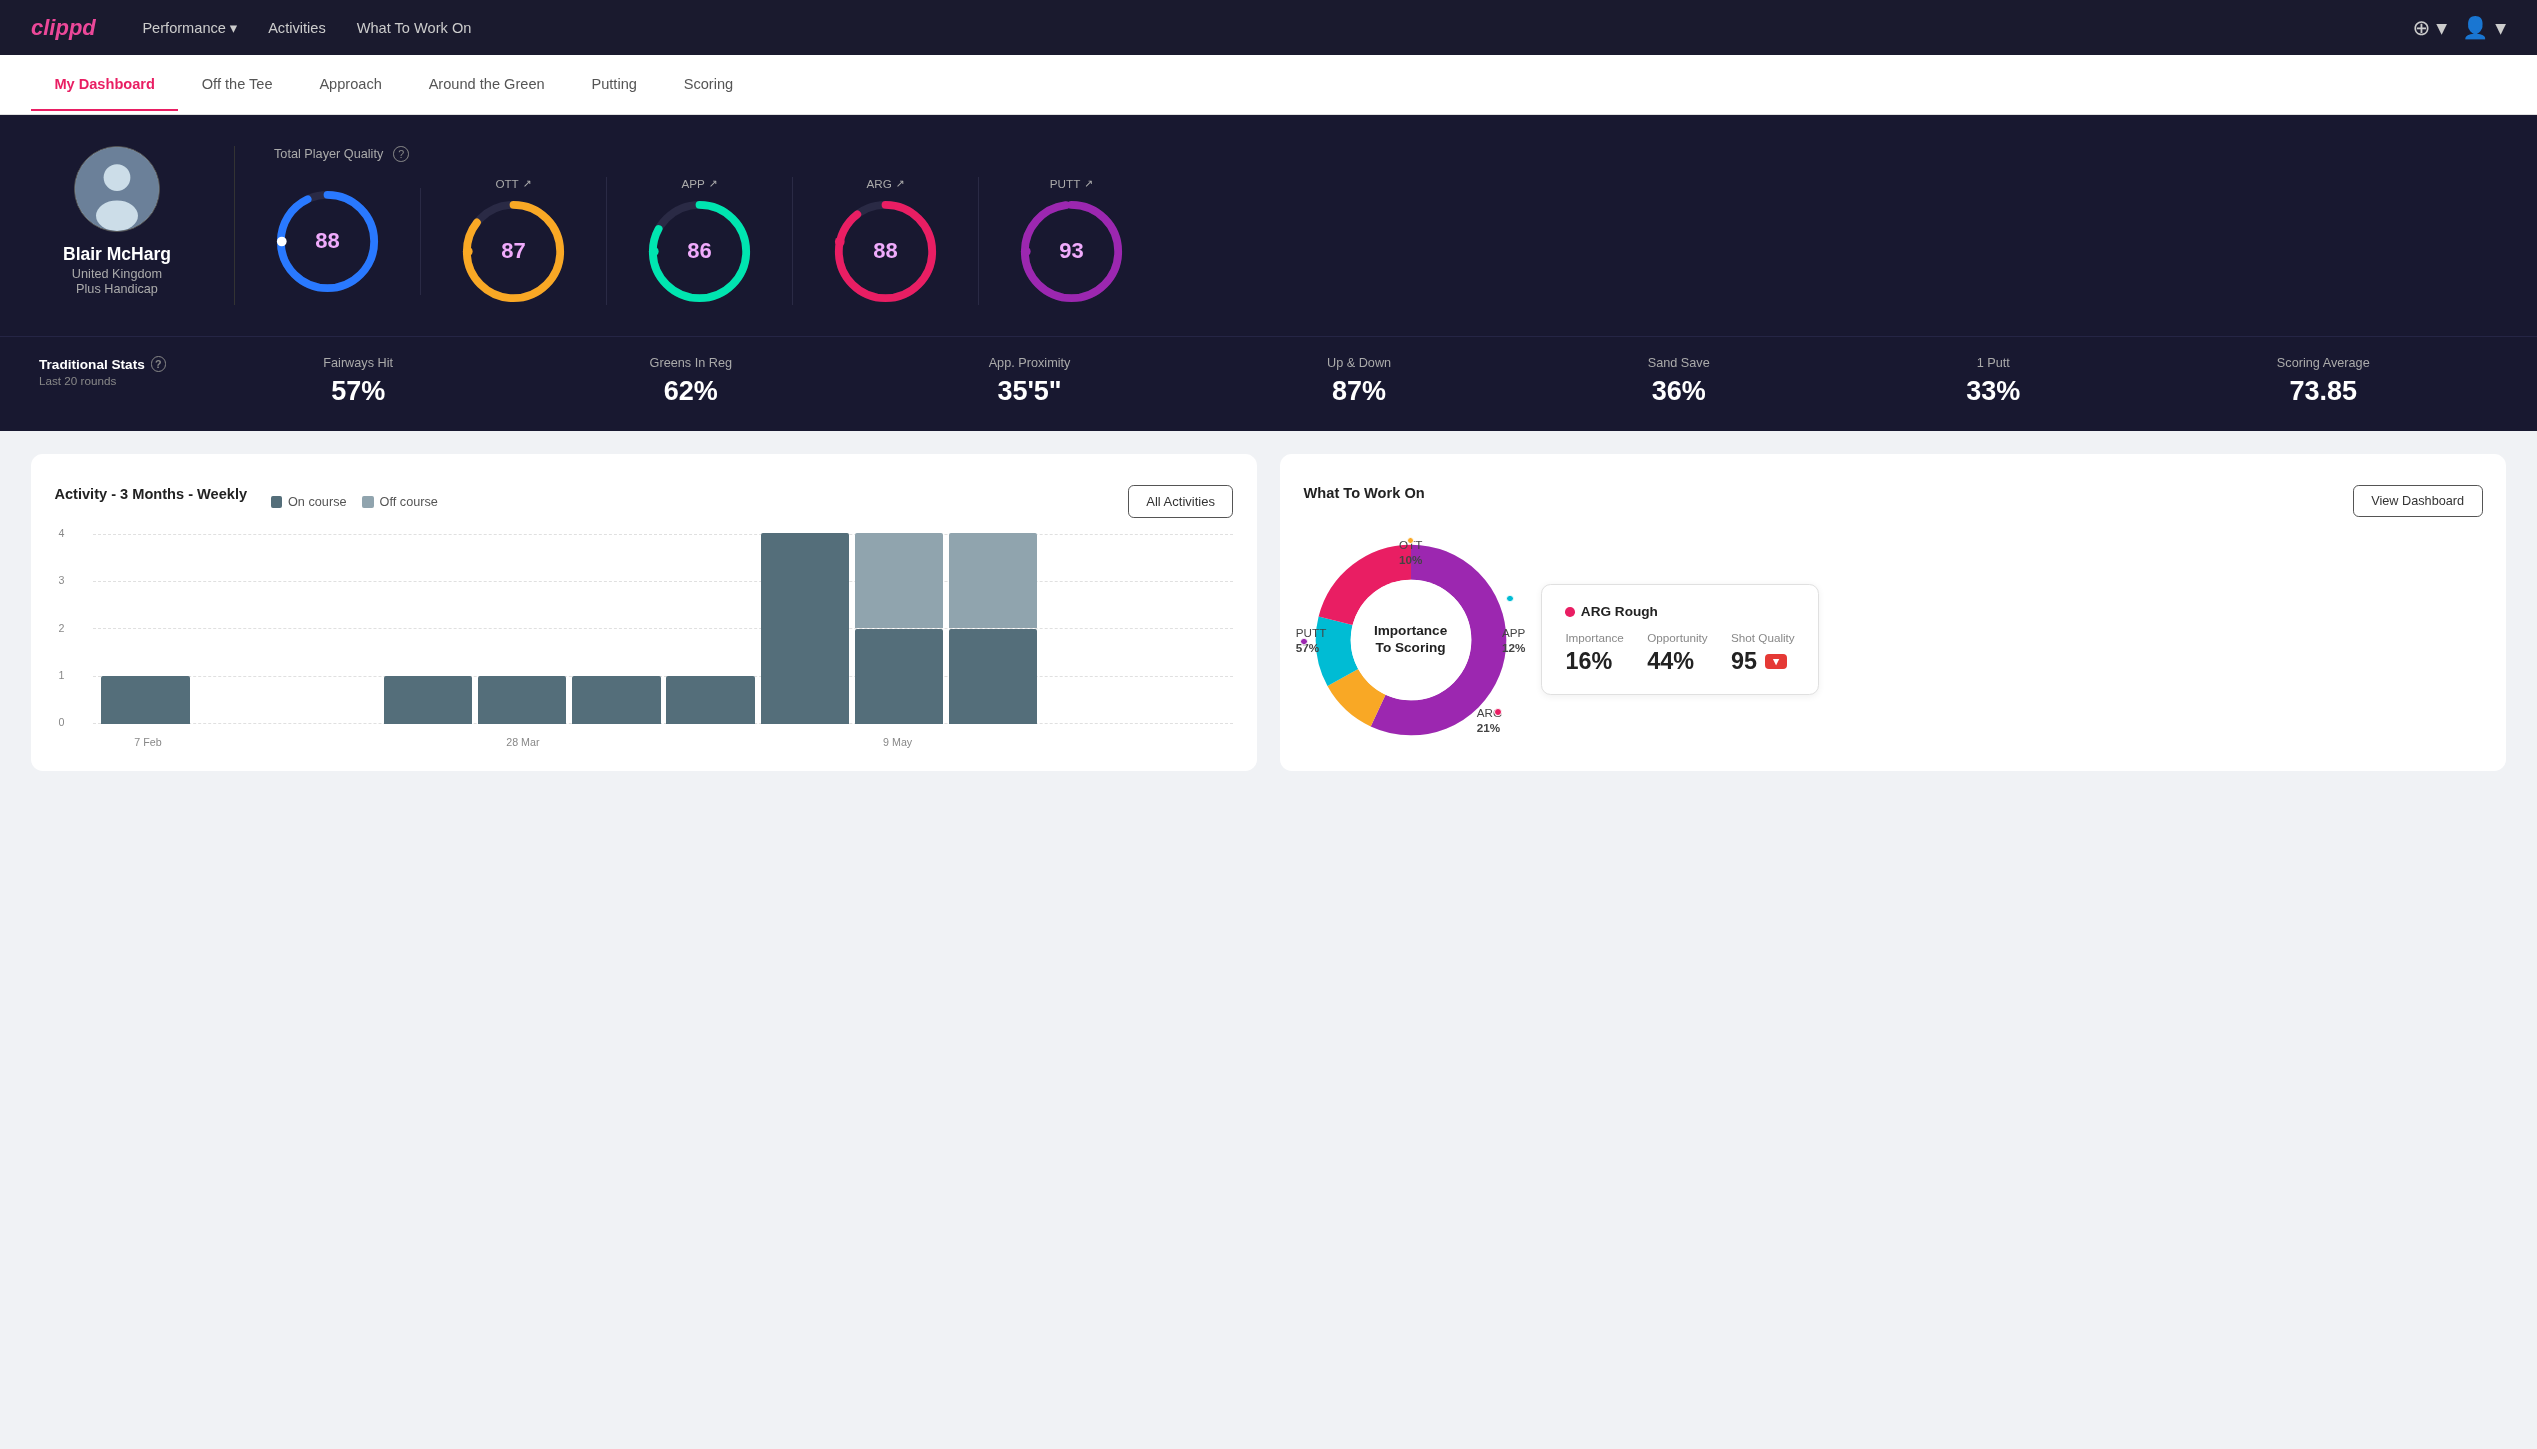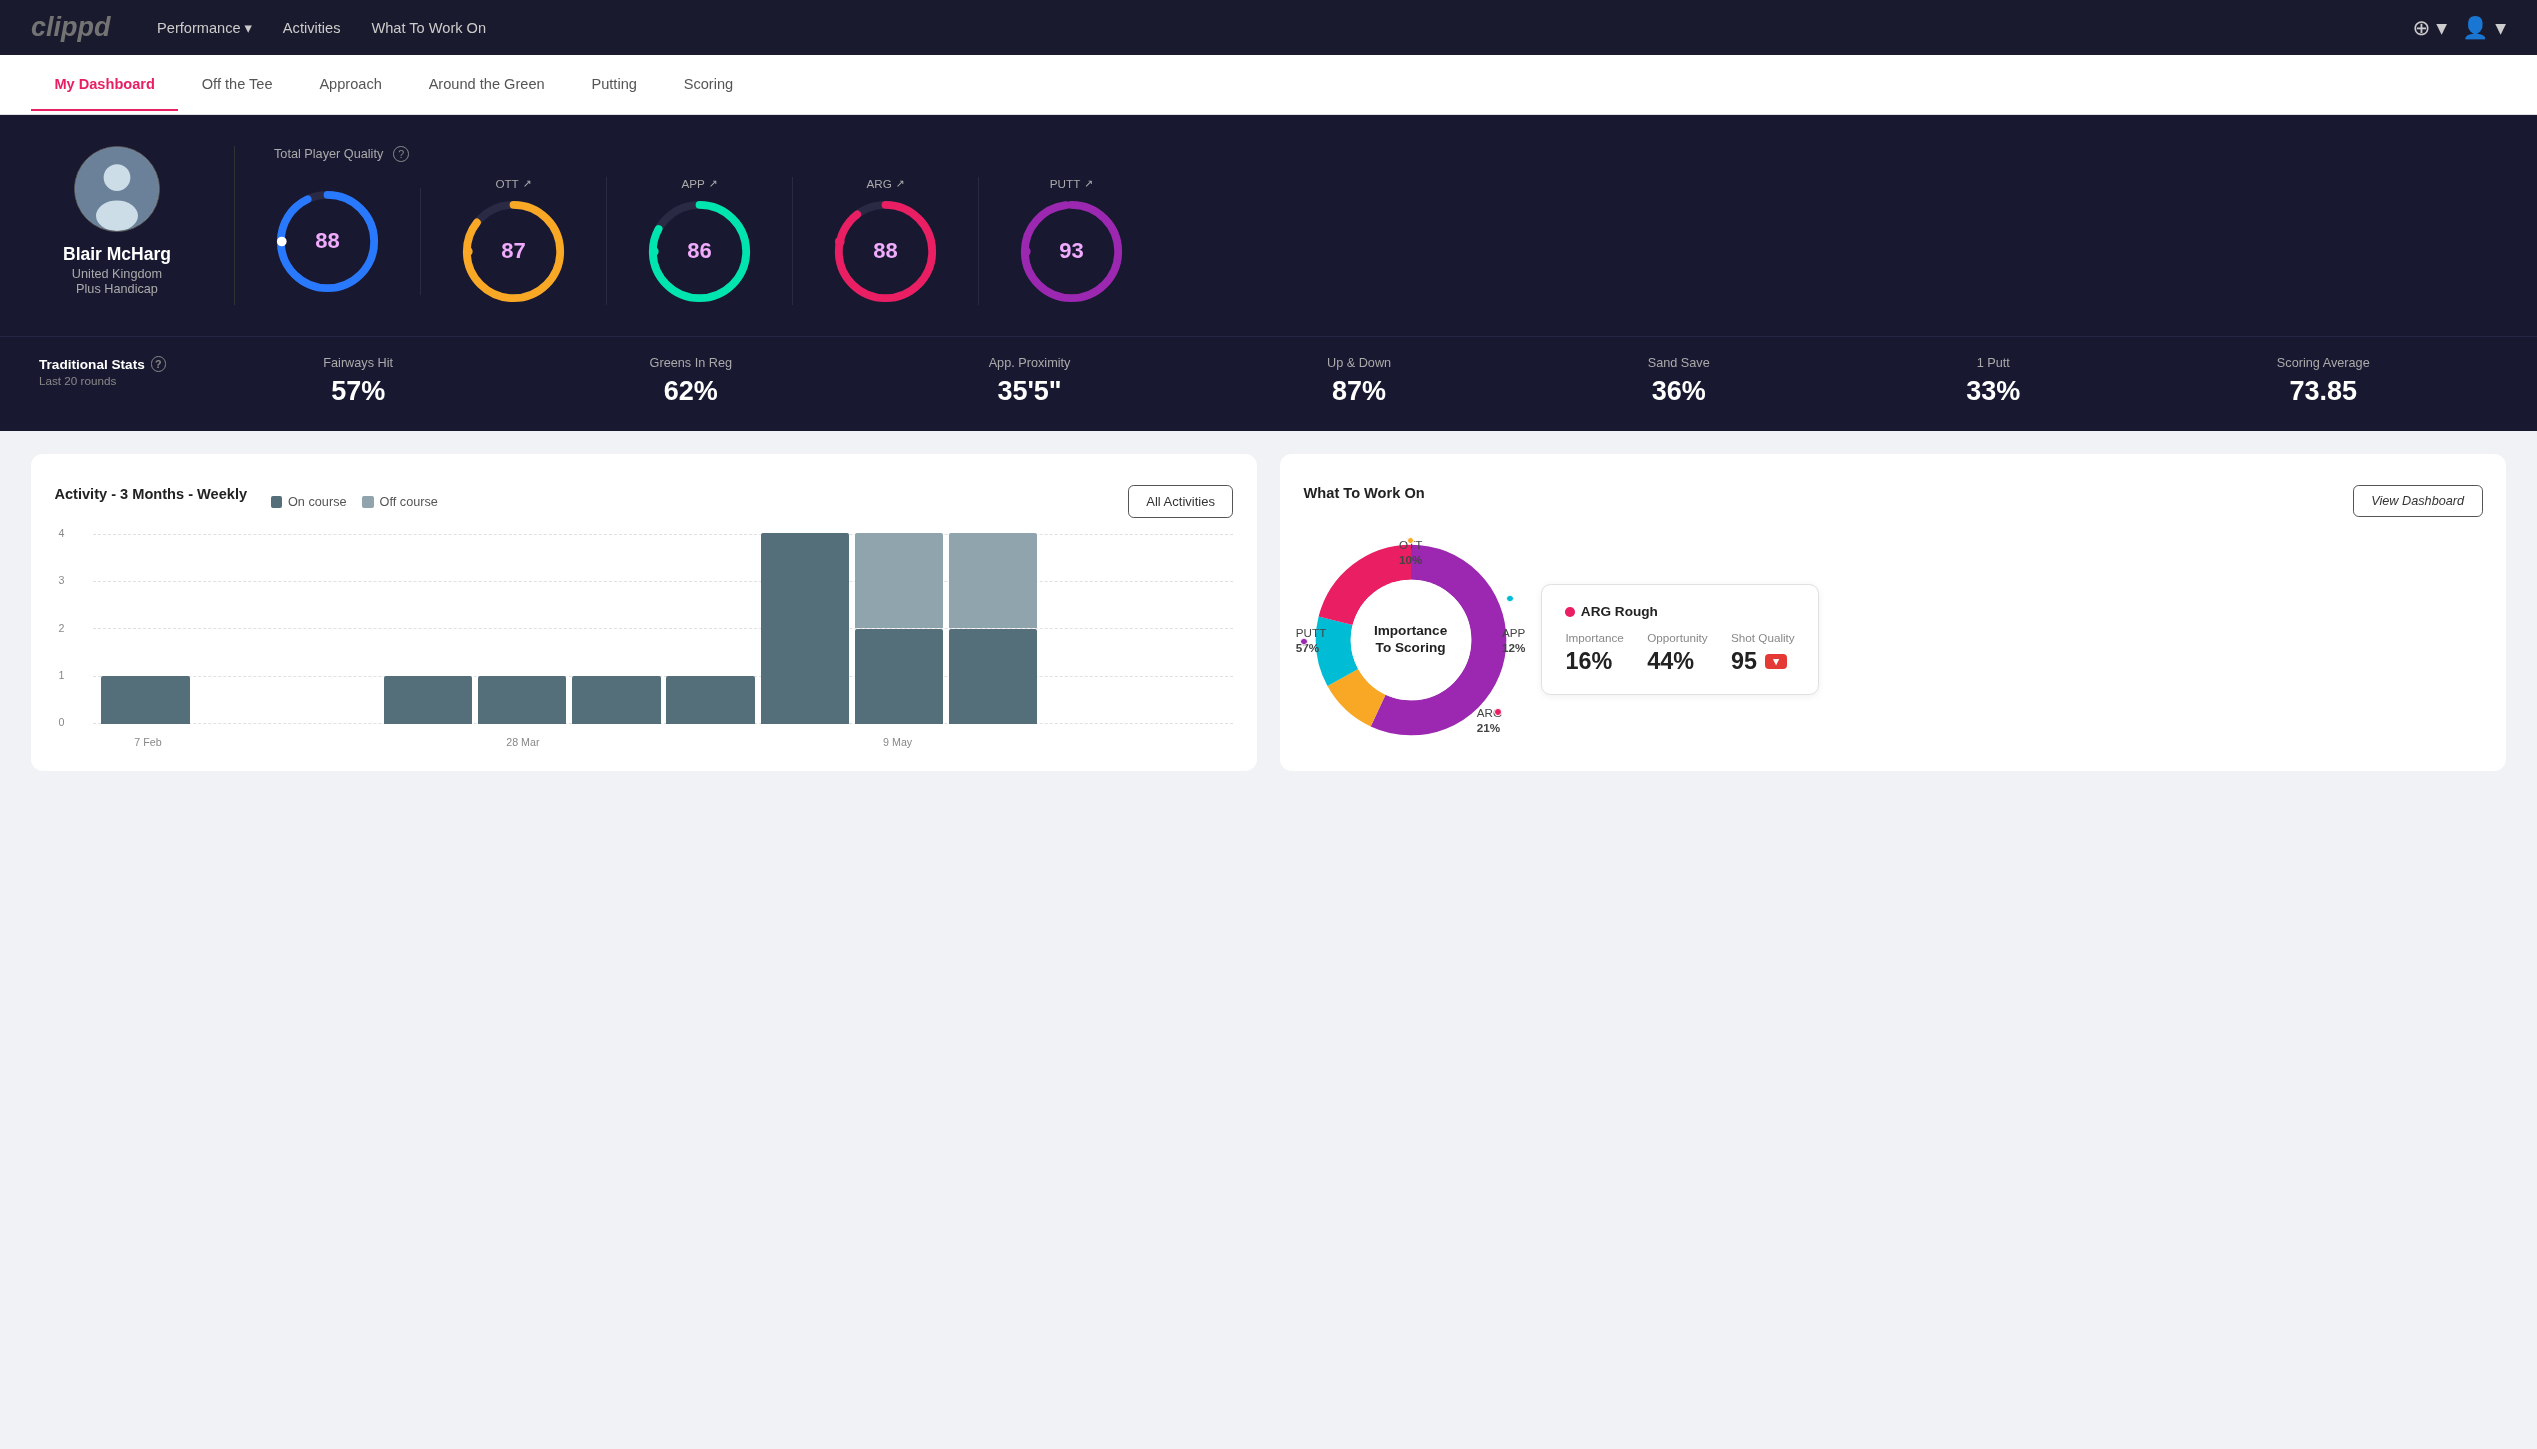--- a/index.html
+++ b/index.html
@@ -8,23 +8,23 @@
     
     .top-nav {
       background: #1a1a2e;
       display: flex;
       align-items: center;
       padding: 0 31px;
       height: 55px;
       gap: 31px;
     }
     .logo {
-      font-size: 27px;
+      font-size: 22px;
       font-weight: 700;
-      color: #737373;
+      color: #ec4899;
       margin-right: 15.6px;
       font-style: italic;
     }
     .nav-item {
       color: #ccc;
       font-size: 14.6px;
       cursor: pointer;
       display: flex;
       align-items: center;
       gap: 3.9px;
@@ -383,21 +383,20 @@
       line-height: 1.3;
     }
     .view-dashboard-btn {
       border: 1.5px solid #555;
       border-radius: 5.8px;
       padding: 7.8px 17.5px;
       background: transparent;
       font-size: 12.7px;
       color: #333;
       cursor: pointer;
-      font-style: italic;
     }
 
     
     .detail-card {
       background: #fff;
       border: 1px solid #e0e0e0;
       border-radius: 9.7px;
       padding: 19.5px 23.4px;
       min-width: 253px;
       box-shadow: 0 1.9px 7.8px rgba(0,0,0,0.06);

